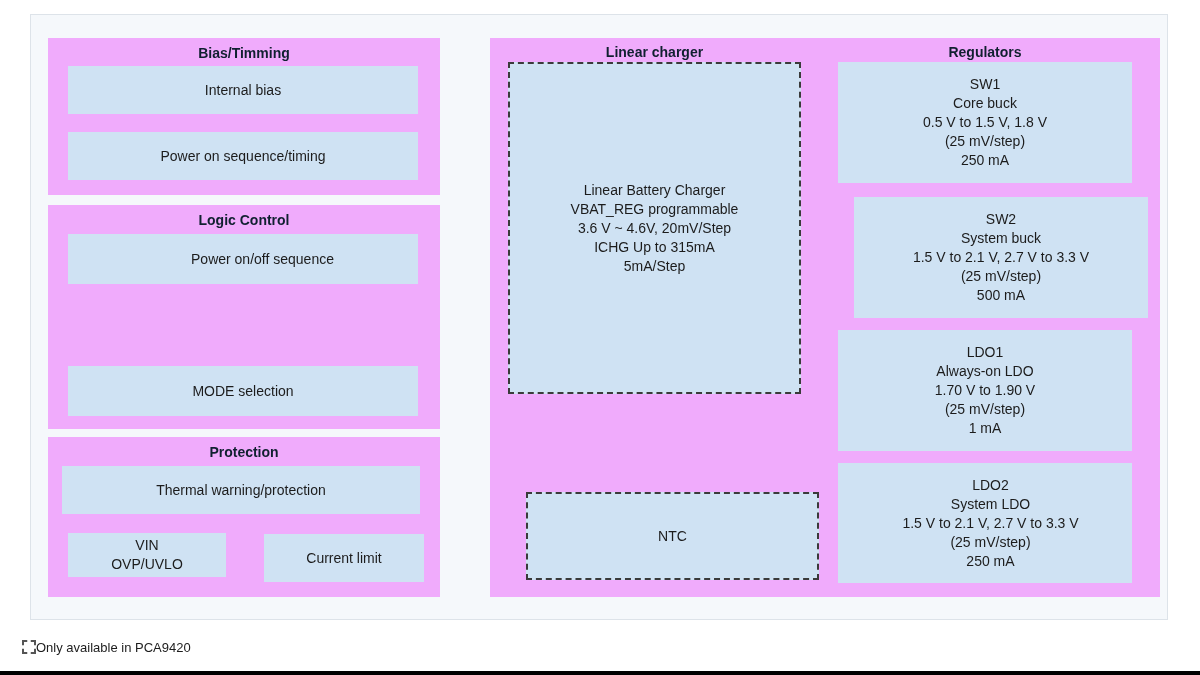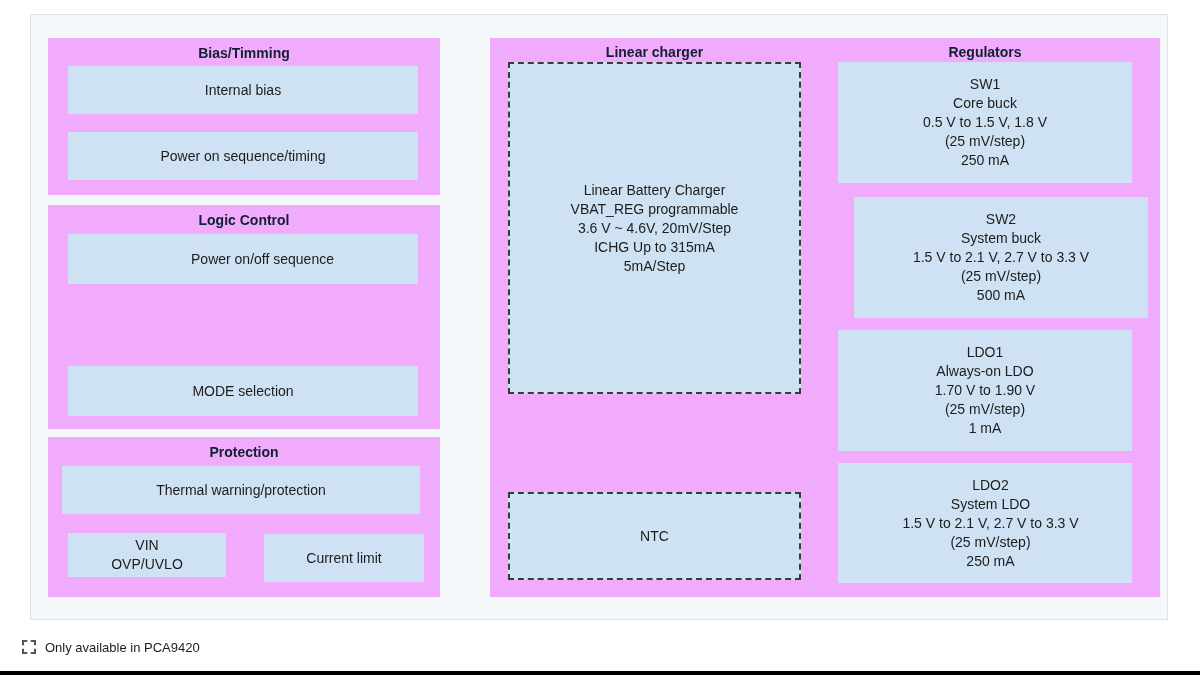--- a/index.html
+++ b/index.html
@@ -57,21 +57,20 @@
     text-align: center;
     font-weight: bold;
     font-size: 14px;
     color: #102030;
   }
   .legend {
     position: absolute;
     left: 22px; top: 640px;
     display: flex;
     align-items: flex-start;
-    gap: 9px;
     font-size: 13px;
   }
   .legend-swatch {
     width: 14px; height: 14px;
     border: 2px dashed #555;
     background: #ffffff;
     box-sizing: border-box;
   }
   .bottom-rule {
     position: absolute;
@@ -107,21 +106,21 @@
 
 <div class="panel" style="left:490px; top:38px; width:670px; height:559px;">
   <div class="col-title" style="left:18px; width:293px;">Linear charger</div>
   <div class="col-title" style="left:348px; width:294px;">Regulators</div>
 
   <div class="inner-box dashed pre" style="left:18px; top:24px; width:293px; height:332px;">Linear Battery Charger
 VBAT_REG programmable
 3.6 V ~ 4.6V, 20mV/Step
 ICHG Up to 315mA
 5mA/Step</div>
-  <div class="inner-box dashed" style="left:18px; top:454px; width:293px; height:88px;">NTC</div>
+  <div class="inner-box dashed" style="left:36px; top:454px; width:293px; height:88px;">NTC</div>
 
   <div class="inner-box pre" style="left:348px; top:24px; width:294px; height:121px;">SW1
 Core buck
 0.5 V to 1.5 V, 1.8 V
 (25 mV/step)
 250 mA</div>
   <div class="inner-box pre" style="left:364px; top:159px; width:294px; height:121px;">SW2
 System buck
 1.5 V to 2.1 V, 2.7 V to 3.3 V
 (25 mV/step)

